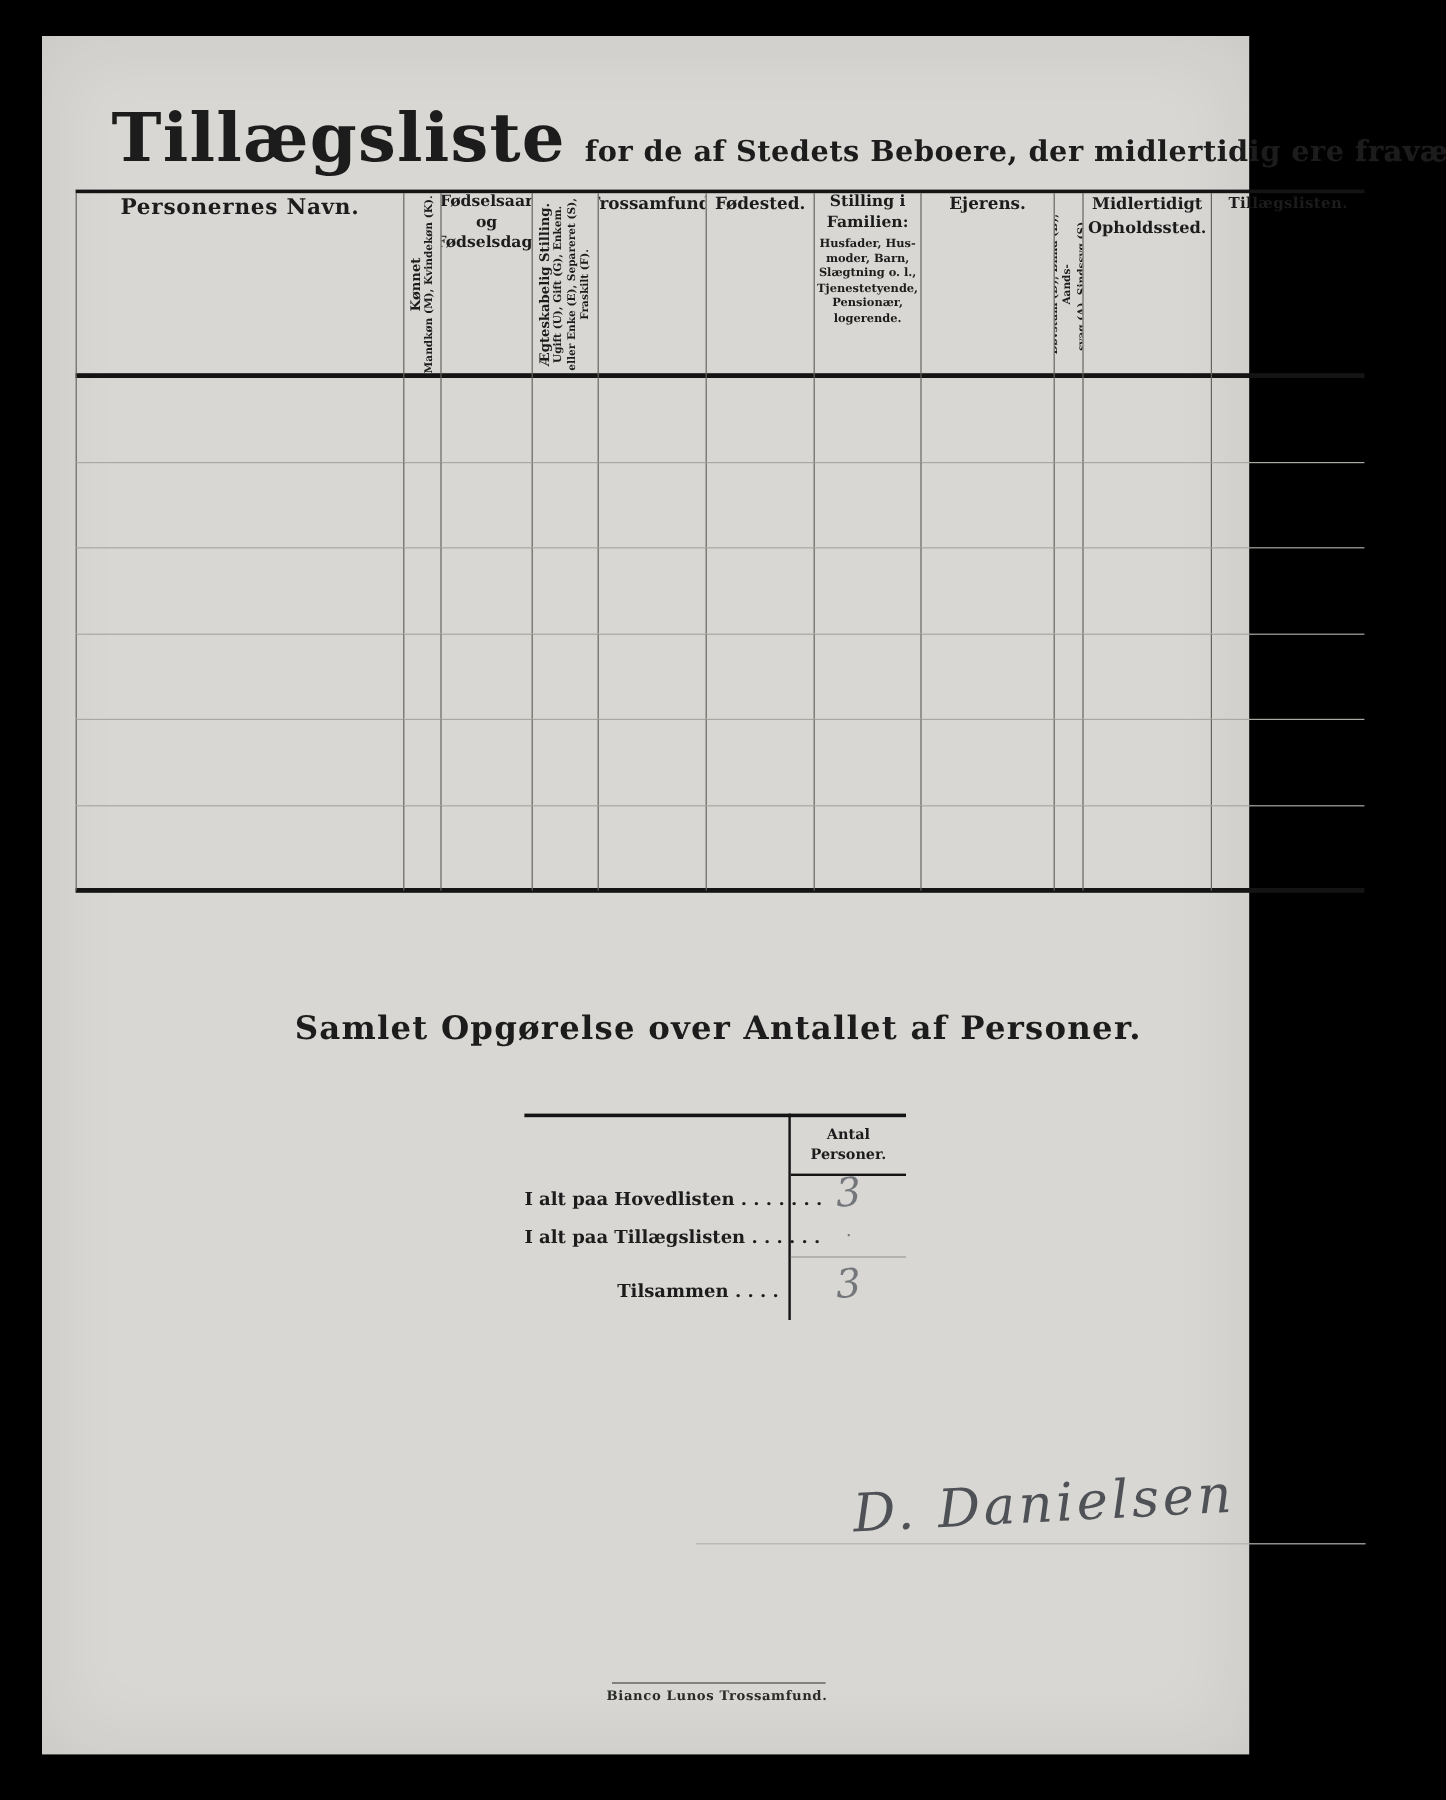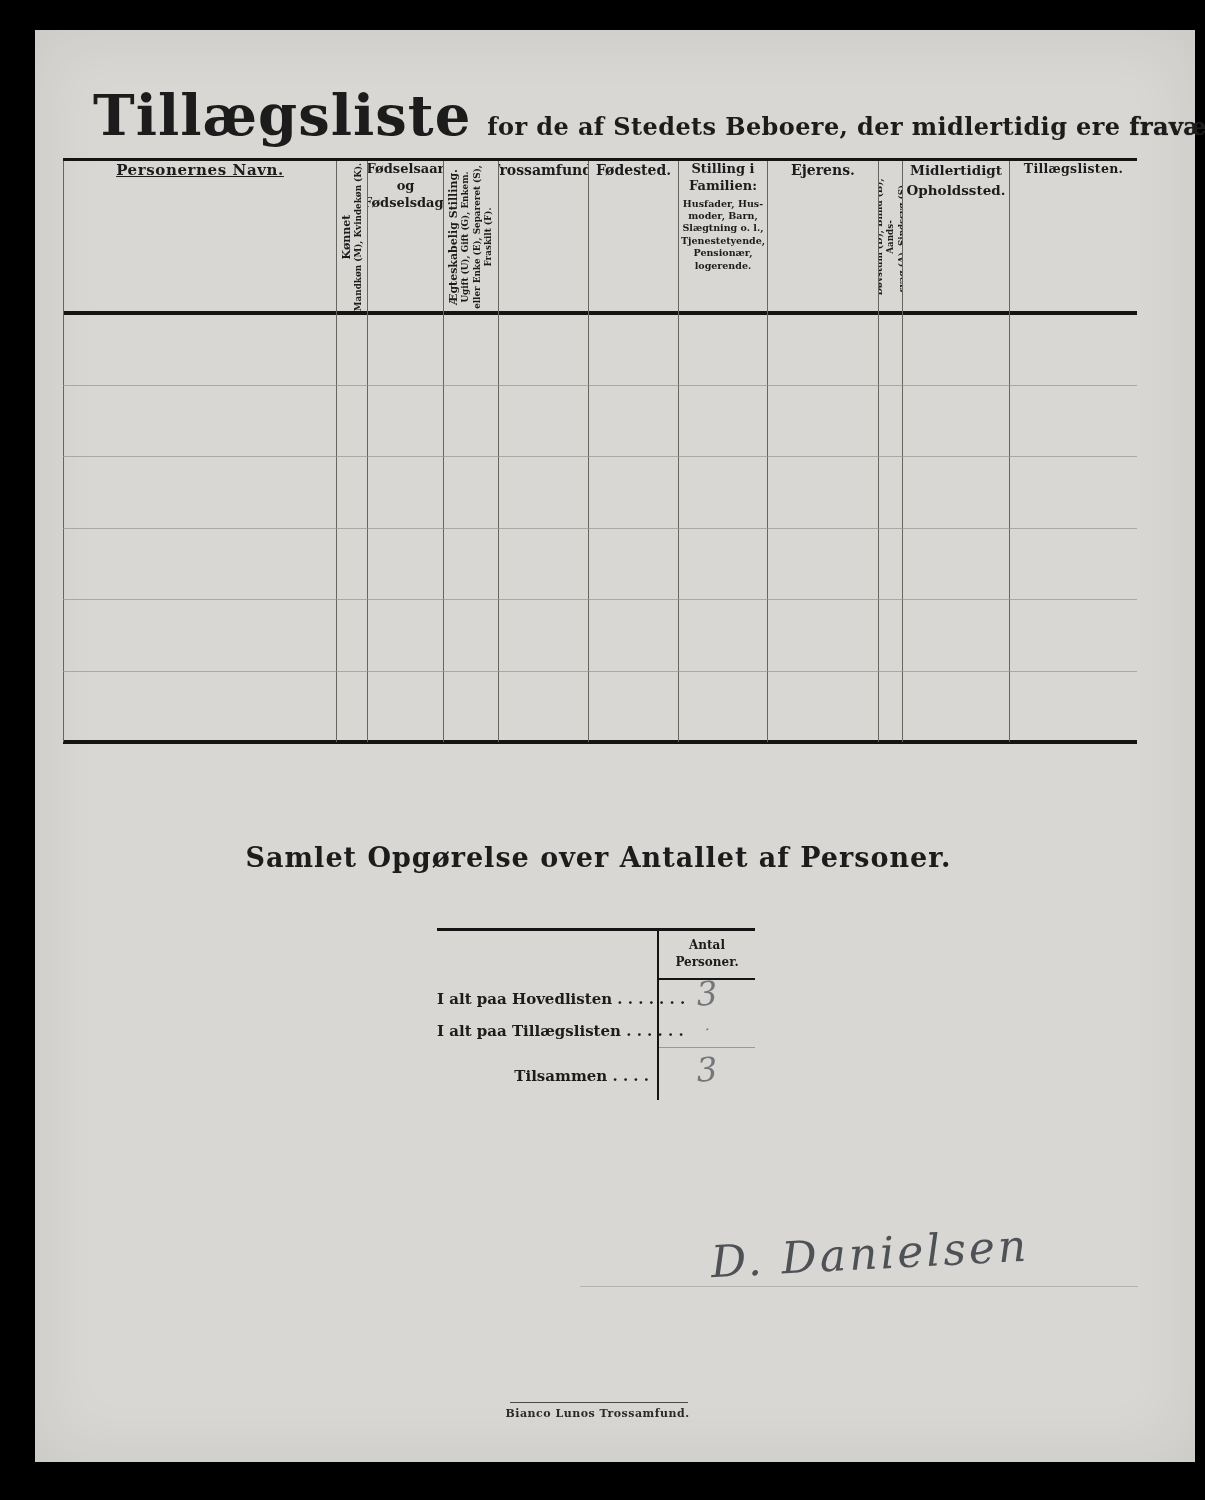--- a/index.html
+++ b/index.html
@@ -13,21 +13,21 @@
   html,body{margin:0;padding:0;}
   body{
     width:1205px;height:1500px;
     background:#000;
     position:relative;
     overflow:hidden;
     font-family:"DejaVu Serif","Liberation Serif",serif;
     color:var(--ink);
   }
   .paper{
-    position:absolute;left:35px;top:30px;width:1160px;height:1432px;
+    position:absolute;left:35px;top:30px;width:1006px;height:1432px;
     background:var(--paper);
     box-shadow:inset 0 0 70px rgba(0,0,0,0.07);
   }
   
   .titleblock{
     position:absolute;left:58px;top:52px;width:1050px;
     display:flex;align-items:baseline;gap:16px;white-space:nowrap;
   }
   .t-main{font-size:56px;font-weight:bold;letter-spacing:1px;}
   .t-sub{font-size:24px;font-weight:bold;letter-spacing:0.4px;}
@@ -41,21 +41,21 @@
     grid-template-rows:152px repeat(6,71.5px);
   }
   .hcell{
     border-left:1px solid var(--colline);
     position:relative;
     display:flex;flex-direction:column;align-items:center;justify-content:flex-start;
     text-align:center;overflow:hidden;
   }
   .htitle{font-weight:bold;font-size:13px;line-height:1.3;white-space:pre-line;}
   .hsub{font-weight:bold;font-size:9.5px;line-height:1.3;white-space:pre-line;margin-top:3px;}
-  .c1 .htitle{font-size:15px;letter-spacing:0.6px;text-decoration:underline;}
+  .c1 .htitle{font-size:18px;letter-spacing:0.6px;}
   .c5 .htitle,.c6 .htitle,.c8 .htitle{font-size:14px;}
   .c10 .htitle{font-size:13.5px;line-height:1.45;}
   .c11 .htitle{font-size:12.5px;letter-spacing:0.3px;}
   .vtext{
     position:absolute;left:50%;top:50%;
     transform:translate(-50%,-50%) rotate(-90deg);
     width:150px;text-align:center;
   }
   .vtitle{font-weight:bold;font-size:11px;line-height:1.2;}
   .vsub{font-weight:bold;font-size:8.8px;line-height:1.3;white-space:pre-line;}

